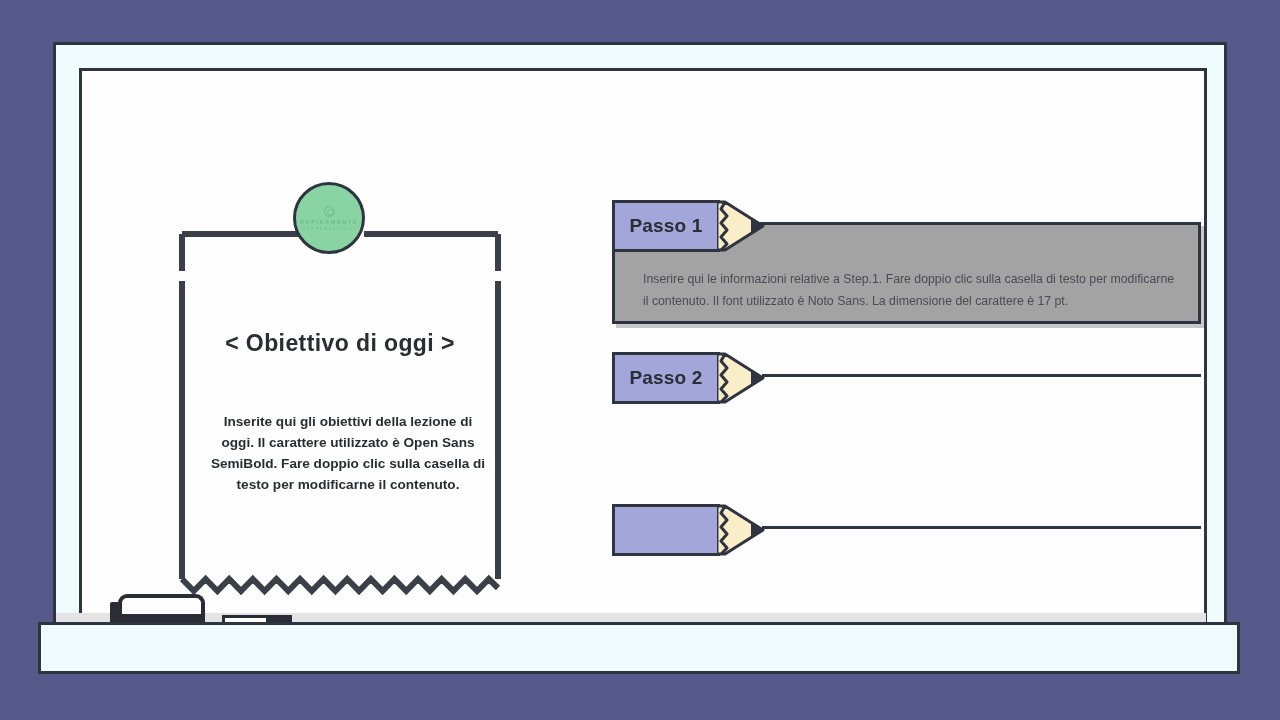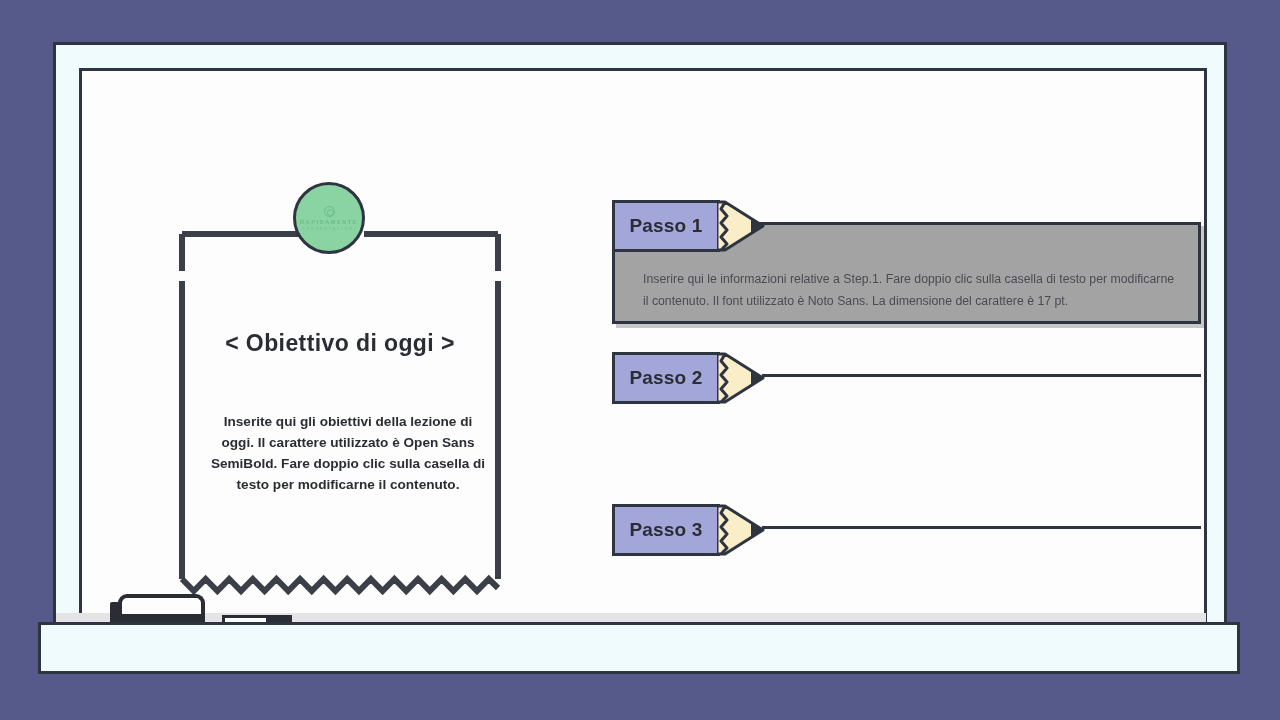--- a/index.html
+++ b/index.html
@@ -346,21 +346,20 @@
 
       <div class="step-block">
         <div class="divider-line"></div>
         <div class="step-tag">
           <div class="step-tag-body"></div>
           <svg class="step-tag-point" viewBox="0 0 48 52" width="48" height="52">
             <path d="M 0 2 L 8 2 L 4 9 L 10 16 L 4 23 L 10 30 L 4 37 L 10 44 L 4 50 L 0 50 Z
                      M 8 2 L 46 26 L 8 50 L 4 50 L 10 44 L 4 37 L 10 30 L 4 23 L 10 16 L 4 9 Z" fill="#faeec8" stroke="#2e3440" stroke-width="3" stroke-linejoin="round"></path>
             <path d="M 34 18 L 46 26 L 34 34 Z" fill="#2e3440"></path>
           </svg>
-          <div class="step-tag-label">Passo 3</div>
         </div>
       </div>
 
     </div>
 
   </div>
 </div>
 
 <div id="tray-shelf"></div>
 <div id="eraser"></div>

